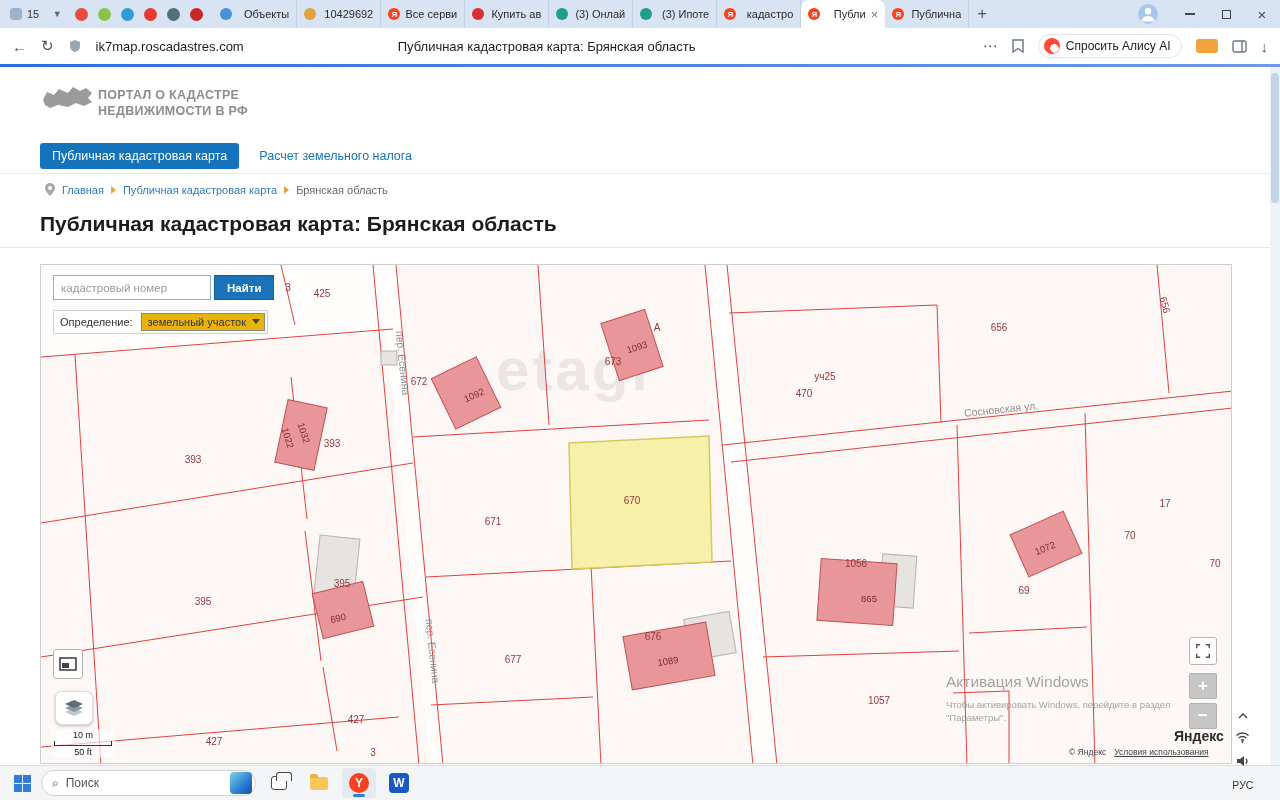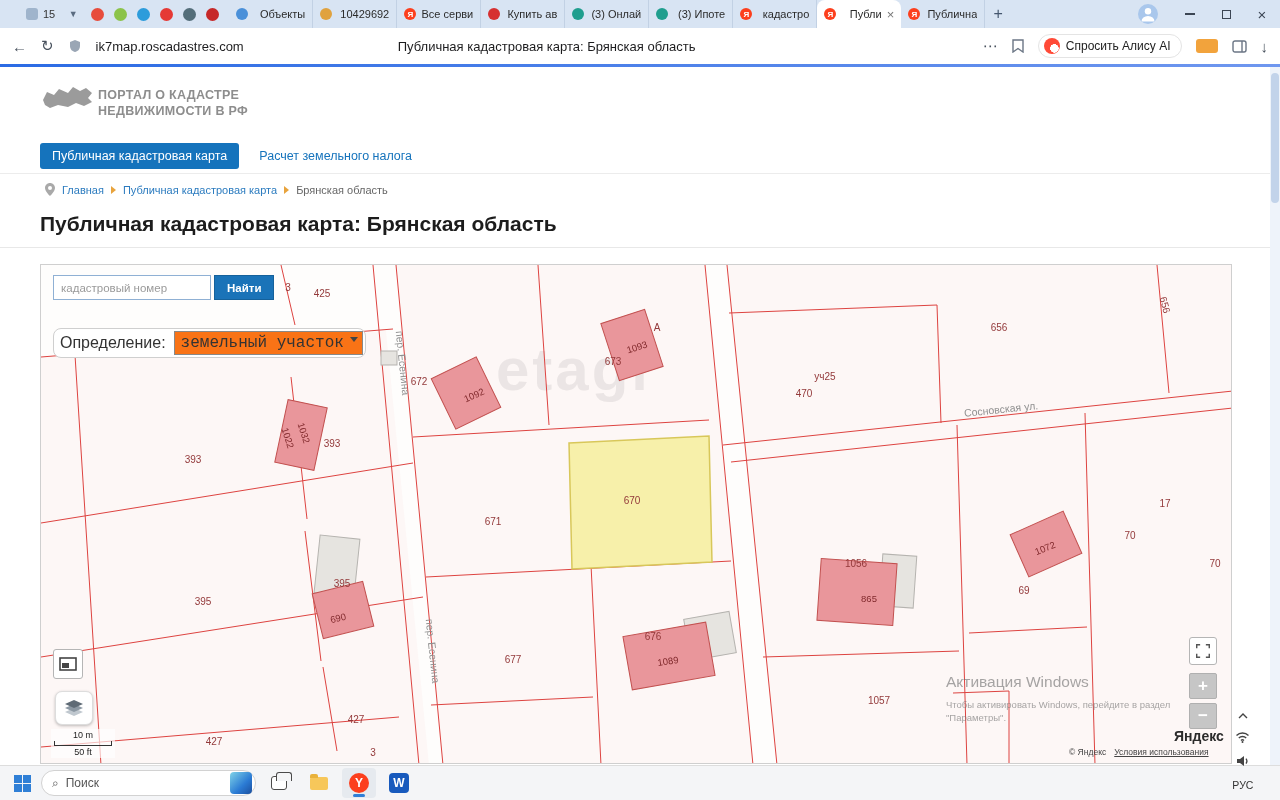--- a/index.html
+++ b/index.html
@@ -1,21 +1,21 @@
 <!DOCTYPE html>
 <html><head>
 <meta charset="utf-8">
 <style>
   * { margin:0; padding:0; box-sizing:border-box; }
   html,body { width:1280px; height:800px; overflow:hidden; font-family:"Liberation Sans",sans-serif; background:#fff; }
   body { position:relative; }
 
   
   .tabbar { position:absolute; left:0; top:0; width:1280px; height:28px; background:#d8e4f3; display:flex; align-items:stretch; }
-  .tab-counter { display:flex; align-items:center; gap:5px; padding:0 10px; font-size:11px; color:#333;margin-left:16px; }
+  .tab-counter { display:flex; align-items:center; gap:5px; padding:0 10px; font-size:11px; color:#333; }
   .tab-counter .cico { width:12px; height:12px; border-radius:3px; background:#9fb4cc; }
   .chev { width:16px; display:flex; align-items:center; justify-content:center; color:#5a6b80; font-size:9px; cursor:default; }
   .pinned { display:flex; align-items:center; gap:10px; padding:0 10px; }
   .pintab { width:13px; height:13px; border-radius:50%; display:inline-block; }
   .tabstrip { display:flex; align-items:stretch; }
   .tab { width:84px; display:flex; align-items:center; gap:5px; padding:0 7px; font-size:11px; color:#2b2b2b; border-right:1px solid #c2d1e4; cursor:default;text-align:right; }
   .tab.active { background:#fff; border-radius:8px 8px 0 0; border-right:none; }
   .fav { width:12px; height:12px; min-width:12px; border-radius:50%; display:flex; align-items:center; justify-content:center; color:#fff; font-size:8px; font-weight:bold; }
   .tlabel { overflow:hidden; white-space:nowrap; text-overflow:ellipsis; flex:1; }
   .tclose { color:#777; font-size:13px; line-height:1; }
@@ -60,23 +60,23 @@
   .map { position:absolute; left:40px; top:197px; width:1192px; height:500px; border:1px solid #cfcfcf; background:#fefdfc; overflow:hidden; }
   .map-svg { position:absolute; left:0; top:0; }
   .ml { position:absolute; transform:translate(-50%,-50%); font-size:10px; color:#93393a; white-space:nowrap; pointer-events:none; }
   .ml.b { color:#80292c; font-size:9.5px; }
   .ml.s { color:#8f8f8f; font-size:10.5px; }
   .wm { position:absolute; left:455px; top:70px; font-size:60px; font-weight:bold; letter-spacing:3px; color:rgba(185,185,185,0.28); }
   .map-search { position:absolute; left:12px; top:10px; display:flex; gap:3px; }
   .map-search input { width:158px; height:25px; border:1px solid #8fb0d4; padding:8px 7px; font-size:11.5px; font-family:"Liberation Sans",sans-serif; color:#333; background:#fff; }
   .map-search input::placeholder { color:#9a9a9a; }
   .find-btn { height:25px; padding:0 12px; background:#1a73b8; border:1px solid #15619b; color:#fff; font-size:11.5px; font-weight:bold; }
-  .map-def { position:absolute; left:12px; top:63px; background:#fff; border:1px solid #cfcfcf; border-radius:8px; padding:2px; display:flex; align-items:center; gap:4px; font-size:16px; color:#333; }
+  .map-def { position:absolute; left:12px; top:45px; background:#fff; border:1px solid #cfcfcf; border-radius:1px; padding:2px; display:flex; align-items:center; gap:4px; font-size:11px; color:#333; }
   .def-label { padding:1px 4px; }
-  .def-select { border:1px solid #888; background:#f97316; padding:2px 18px 2px 6px; position:relative;font-family:Liberation Mono, monospace; }
+  .def-select { border:1px solid #888; background:#eab308; padding:2px 18px 2px 6px; position:relative; }
   .def-select .arr { position:absolute; right:4px; top:5px; width:0; height:0; border-top:5px solid #444; border-left:4px solid transparent; border-right:4px solid transparent; }
   .sq-btn { position:absolute; background:#fff; border:1px solid #b5b5b5; border-radius:3px; display:flex; align-items:center; justify-content:center; }
   .btn-extent { left:12px; top:384px; width:30px; height:30px; }
   .btn-layers { left:14px; top:426px; width:38px; height:34px; border-radius:7px; box-shadow:0 1px 3px rgba(0,0,0,.25); border:1px solid #ddd; }
   .btn-expand { right:14px; top:372px; width:28px; height:28px; }
   .zoom-btn { position:absolute; right:14px; width:28px; height:26px; background:#c6c6c6; border:1px solid #b0b0b0; color:#fff; font-size:17px; font-weight:bold; display:flex; align-items:center; justify-content:center; border-radius:2px; }
   .z-in { top:408px; }
   .z-out { top:438px; }
   .map-scale { position:absolute; left:10px; top:464px; font-size:9px; color:#222; background:rgba(255,255,255,0.65); padding:1px 3px;text-align:center; }
   .scale-bar { width:58px; height:5px; border-left:1.5px solid #333; border-right:1.5px solid #333; border-bottom:1.5px solid #333; margin:1px 0; }

